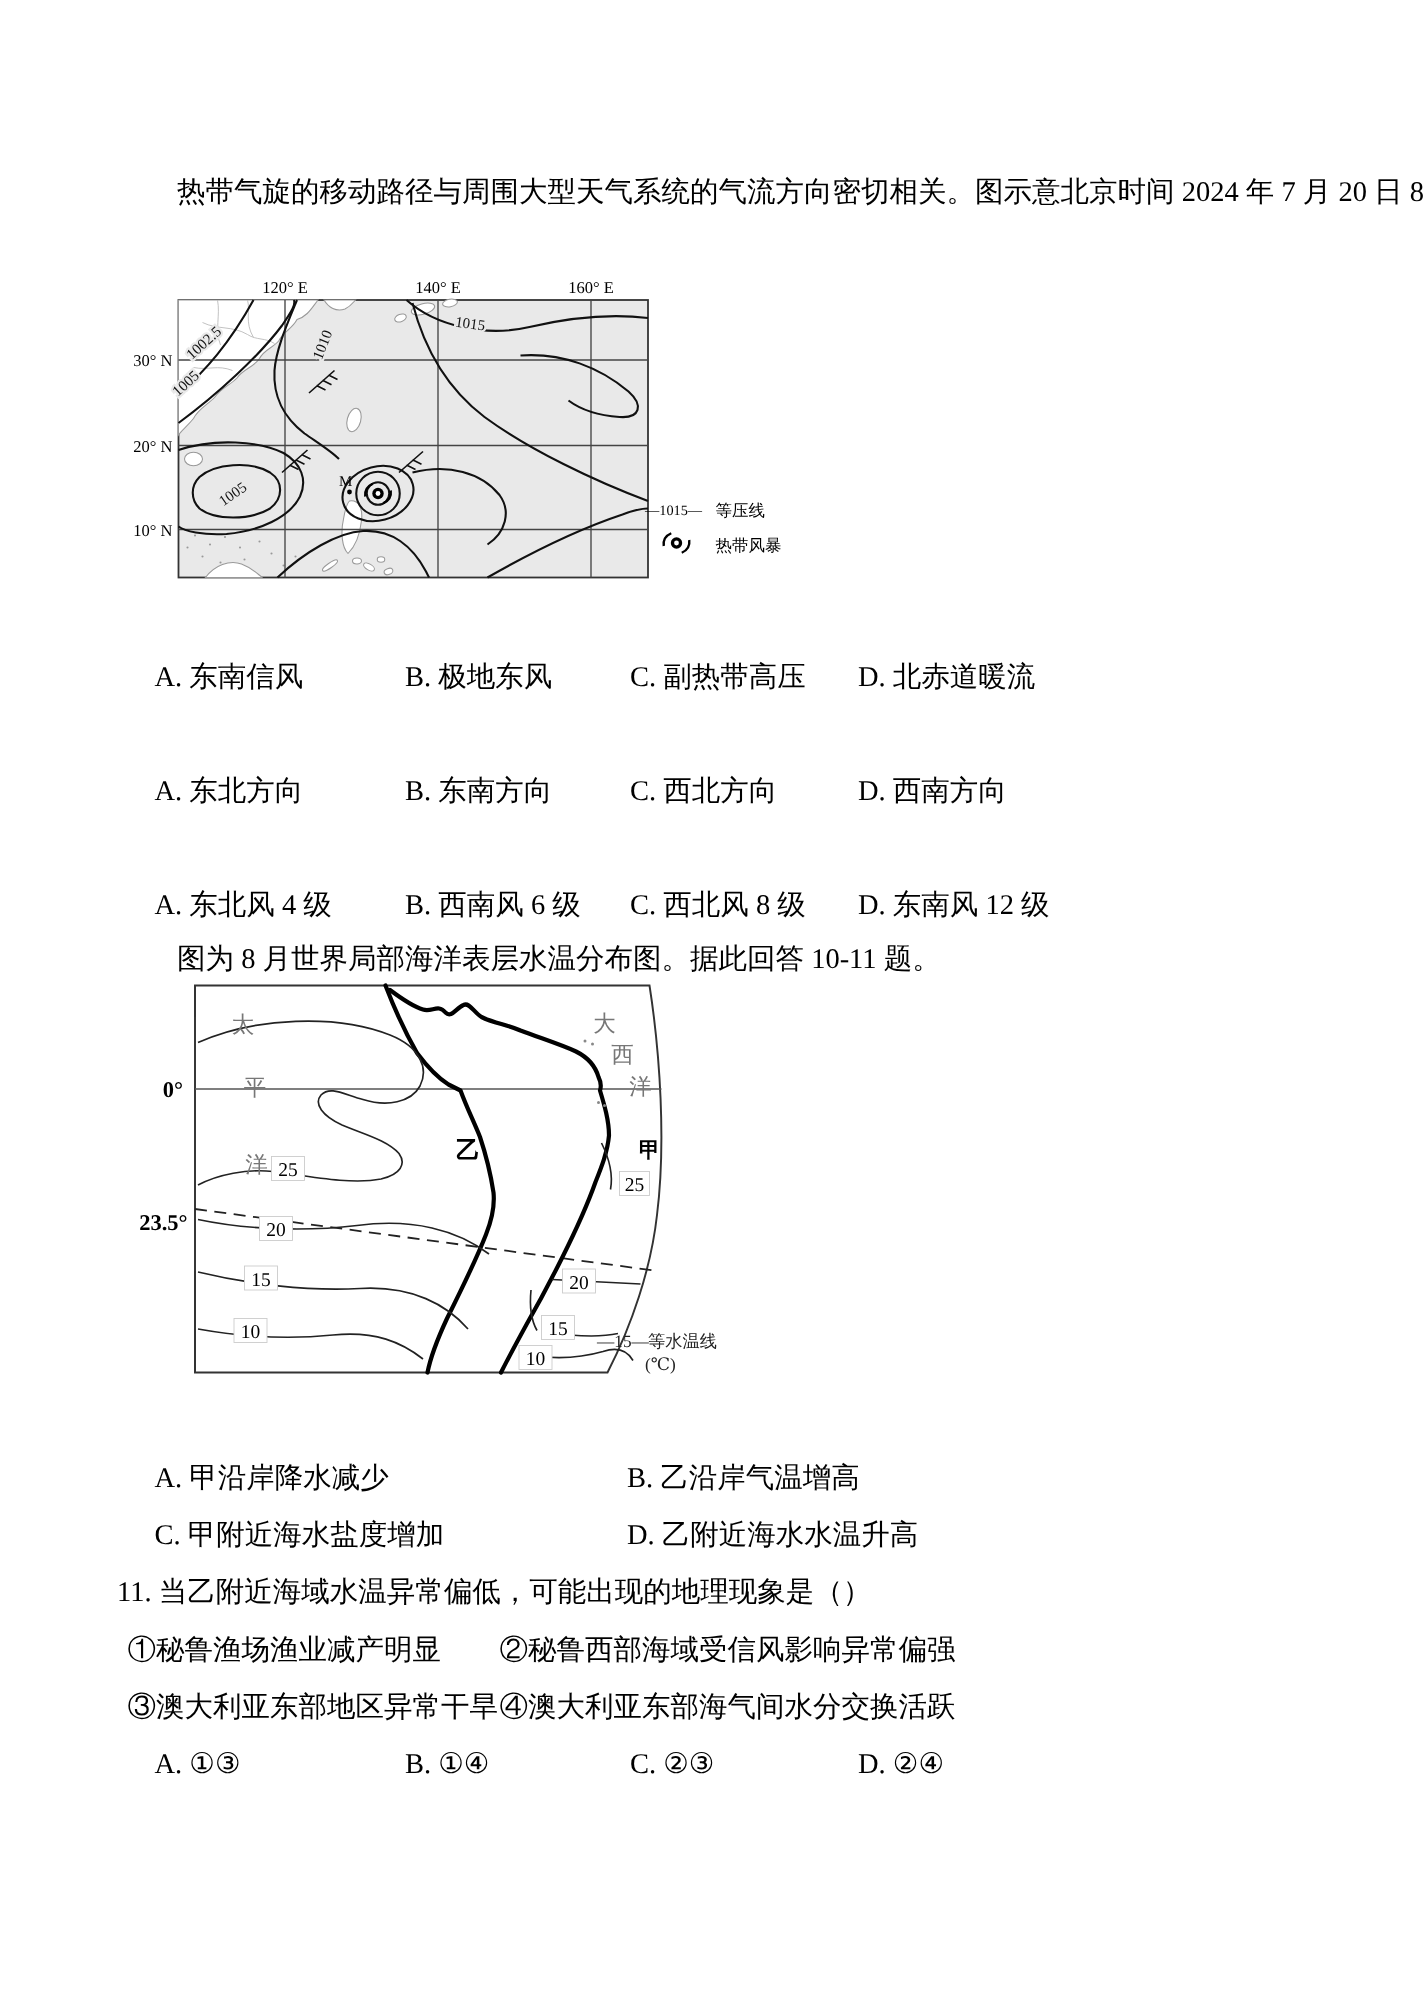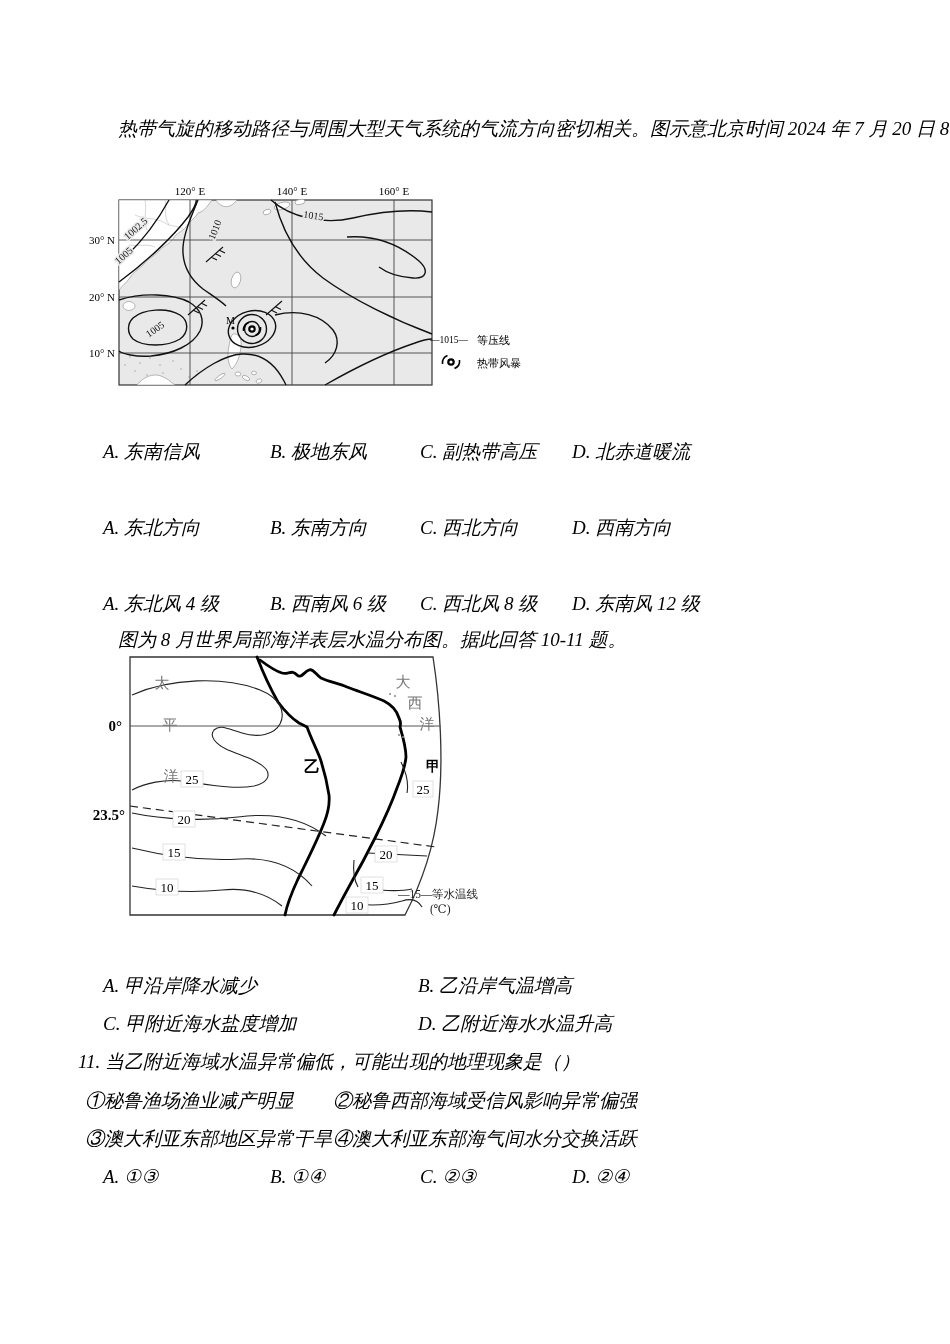--- a/index.html
+++ b/index.html
@@ -1,22 +1,22 @@
 <!DOCTYPE html>
 <html><head>
 <meta charset="utf-8">
 <style>
   html,body{margin:0;padding:0;background:#fff;}
   .page{
     position:relative;width:950px;height:1344px;background:#ffffff;
     font-family:"Liberation Serif","DejaVu Serif",serif;
     font-size:19px;color:#000;overflow:hidden;
   }
-  .row{position:absolute;white-space:pre;line-height:1.2;font-style:italic;}
-  .opt{position:absolute;white-space:pre;line-height:1.2;font-style:italic;}
+  .row{position:absolute;white-space:pre;line-height:1.2;}
+  .opt{position:absolute;white-space:pre;line-height:1.2;}
   svg text{font-family:"Liberation Serif","DejaVu Serif",serif;}
   svg .sans{font-family:"Liberation Sans","DejaVu Sans",sans-serif;}
 </style>
 </head>
 <body>
 
 <div class="page">
 
   <div class="row" style="left:118px;top:118px">热带气旋的移动路径与周围大型天气系统的气流方向密切相关。图示意北京时间 2024 年 7 月 20 日 8</div>
 

